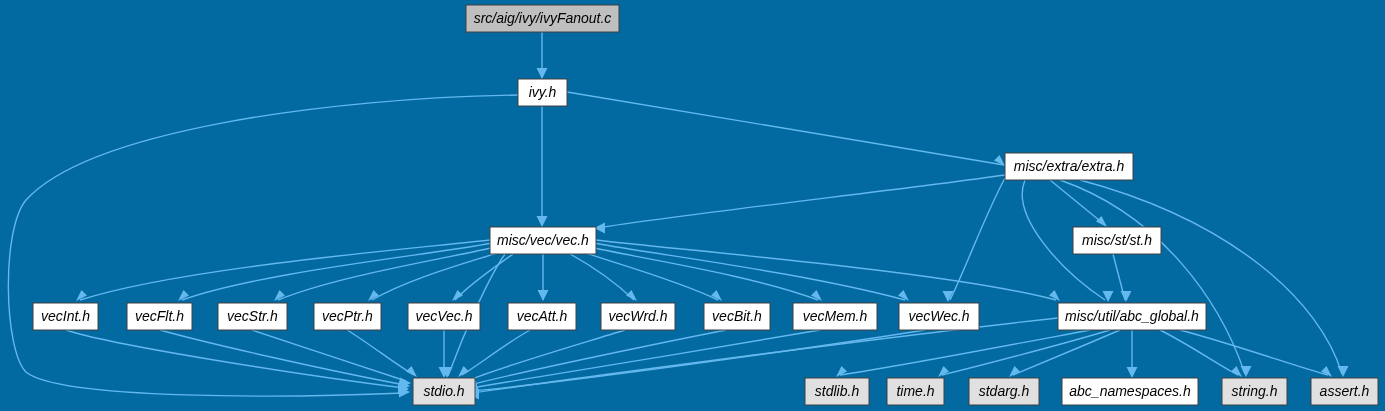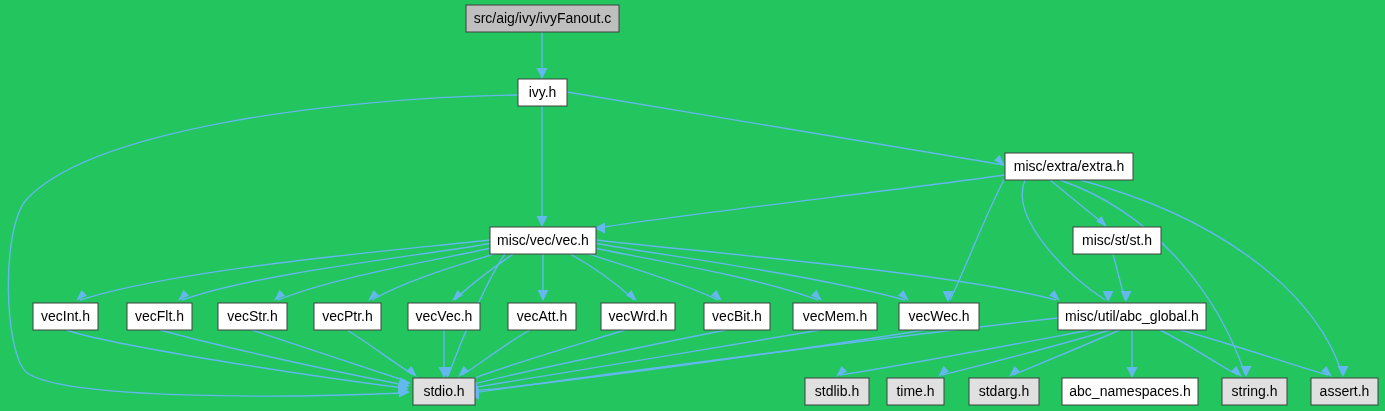--- a/index.html
+++ b/index.html
@@ -4,23 +4,24 @@
 <style>
   html, body {
     margin: 0;
     padding: 0;
     background: #000000;
   }
   #graph-root {
     position: relative;
     width: 1385px;
     height: 411px;
-    background: #22c55e;
+    background: #0369a1;
     overflow: hidden;
     font-family: "Liberation Sans", sans-serif;
+    font-style: italic;
   }
   svg#graph-svg {
     position: absolute;
     left: 0;
     top: 0;
     width: 1385px;
     height: 411px;
     display: block;
   }
   .node-rect {

